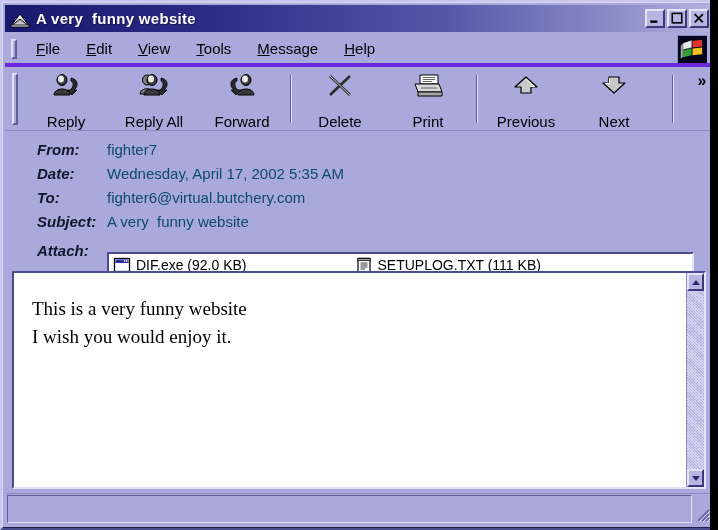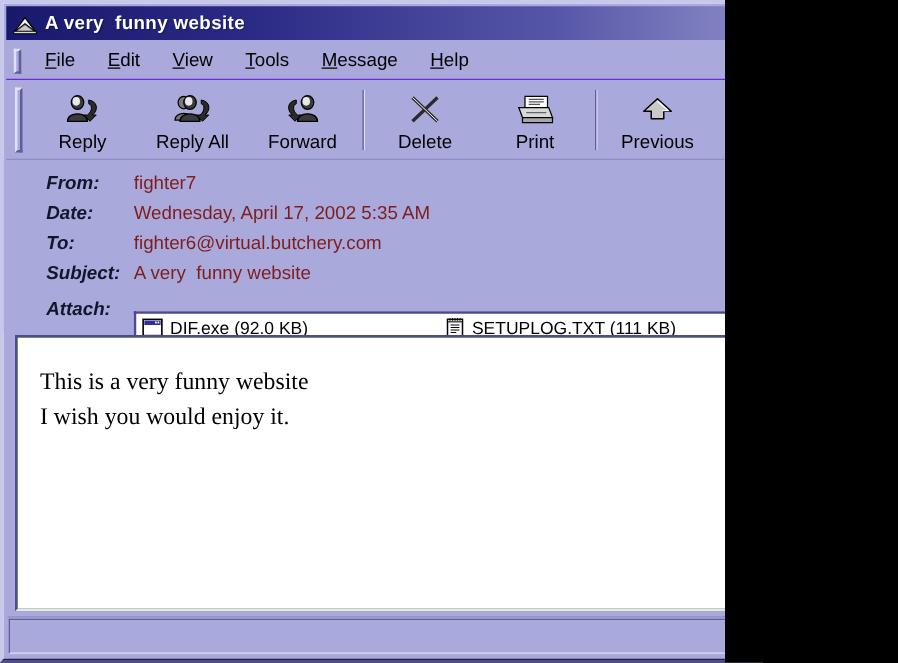--- a/index.html
+++ b/index.html
@@ -5,21 +5,21 @@
   html, body {
     margin: 0;
     padding: 0;
     background: #000;
   }
   body {
     font-family: "Liberation Sans", sans-serif;
   }
   #app {
     position: relative;
-    width: 580px;
+    width: 710px;
     height: 530px;
     overflow: hidden;
     background: #a9a9dc;
     box-sizing: border-box;
   }
 
   
   .window {
     position: absolute;
     left: 0; top: 0;
@@ -96,21 +96,21 @@
 
   
   .menubar {
     height: 29px;
     margin: 2px 2px 0 2px;
     display: flex;
     align-items: center;
     background: #a9a9dc;
     flex: none;
     position: relative;
-    border-bottom: 1px solid #6d28d9;
+    border-bottom: 4px solid #6d28d9;
   }
   .gripper {
     width: 6px;
     height: 20px;
     margin-left: 6px;
     margin-right: 6px;
     border-left: 2px solid #e0e0f6;
     border-right: 2px solid #5e5e9c;
     border-top: 2px solid #e0e0f6;
     border-bottom: 2px solid #5e5e9c;
@@ -159,21 +159,21 @@
     border-top: 2px solid #e0e0f6;
     border-bottom: 2px solid #5e5e9c;
     box-sizing: border-box;
     flex: none;
   }
   .tb-btn {
     width: 88px;
     display: flex;
     flex-direction: column;
     align-items: center;
-    justify-content: center;
+    justify-content: space-between;
     cursor: default;
     flex: none;
     padding-top: 2px;
   }
   .tb-btn .ico {
     height: 32px;
     width: 36px;
     display: flex;
     align-items: center;
     justify-content: center;
@@ -224,21 +224,21 @@
     padding-left: 34px;
     box-sizing: border-box;
     font-size: 15px;
     font-weight: bold;
     color: #0f172a;
     flex: none;
     font-style: italic;
   }
   .hdr-value {
     font-size: 15px;
-    color: #7f1d1d;
+    color: #0c4a6e;
     white-space: pre;
   }
   .attach-row {
     display: flex;
     align-items: center;
     height: 30px;
     margin-top: 2px;
   }
   .attach-box {
     flex: 1 1 auto;

